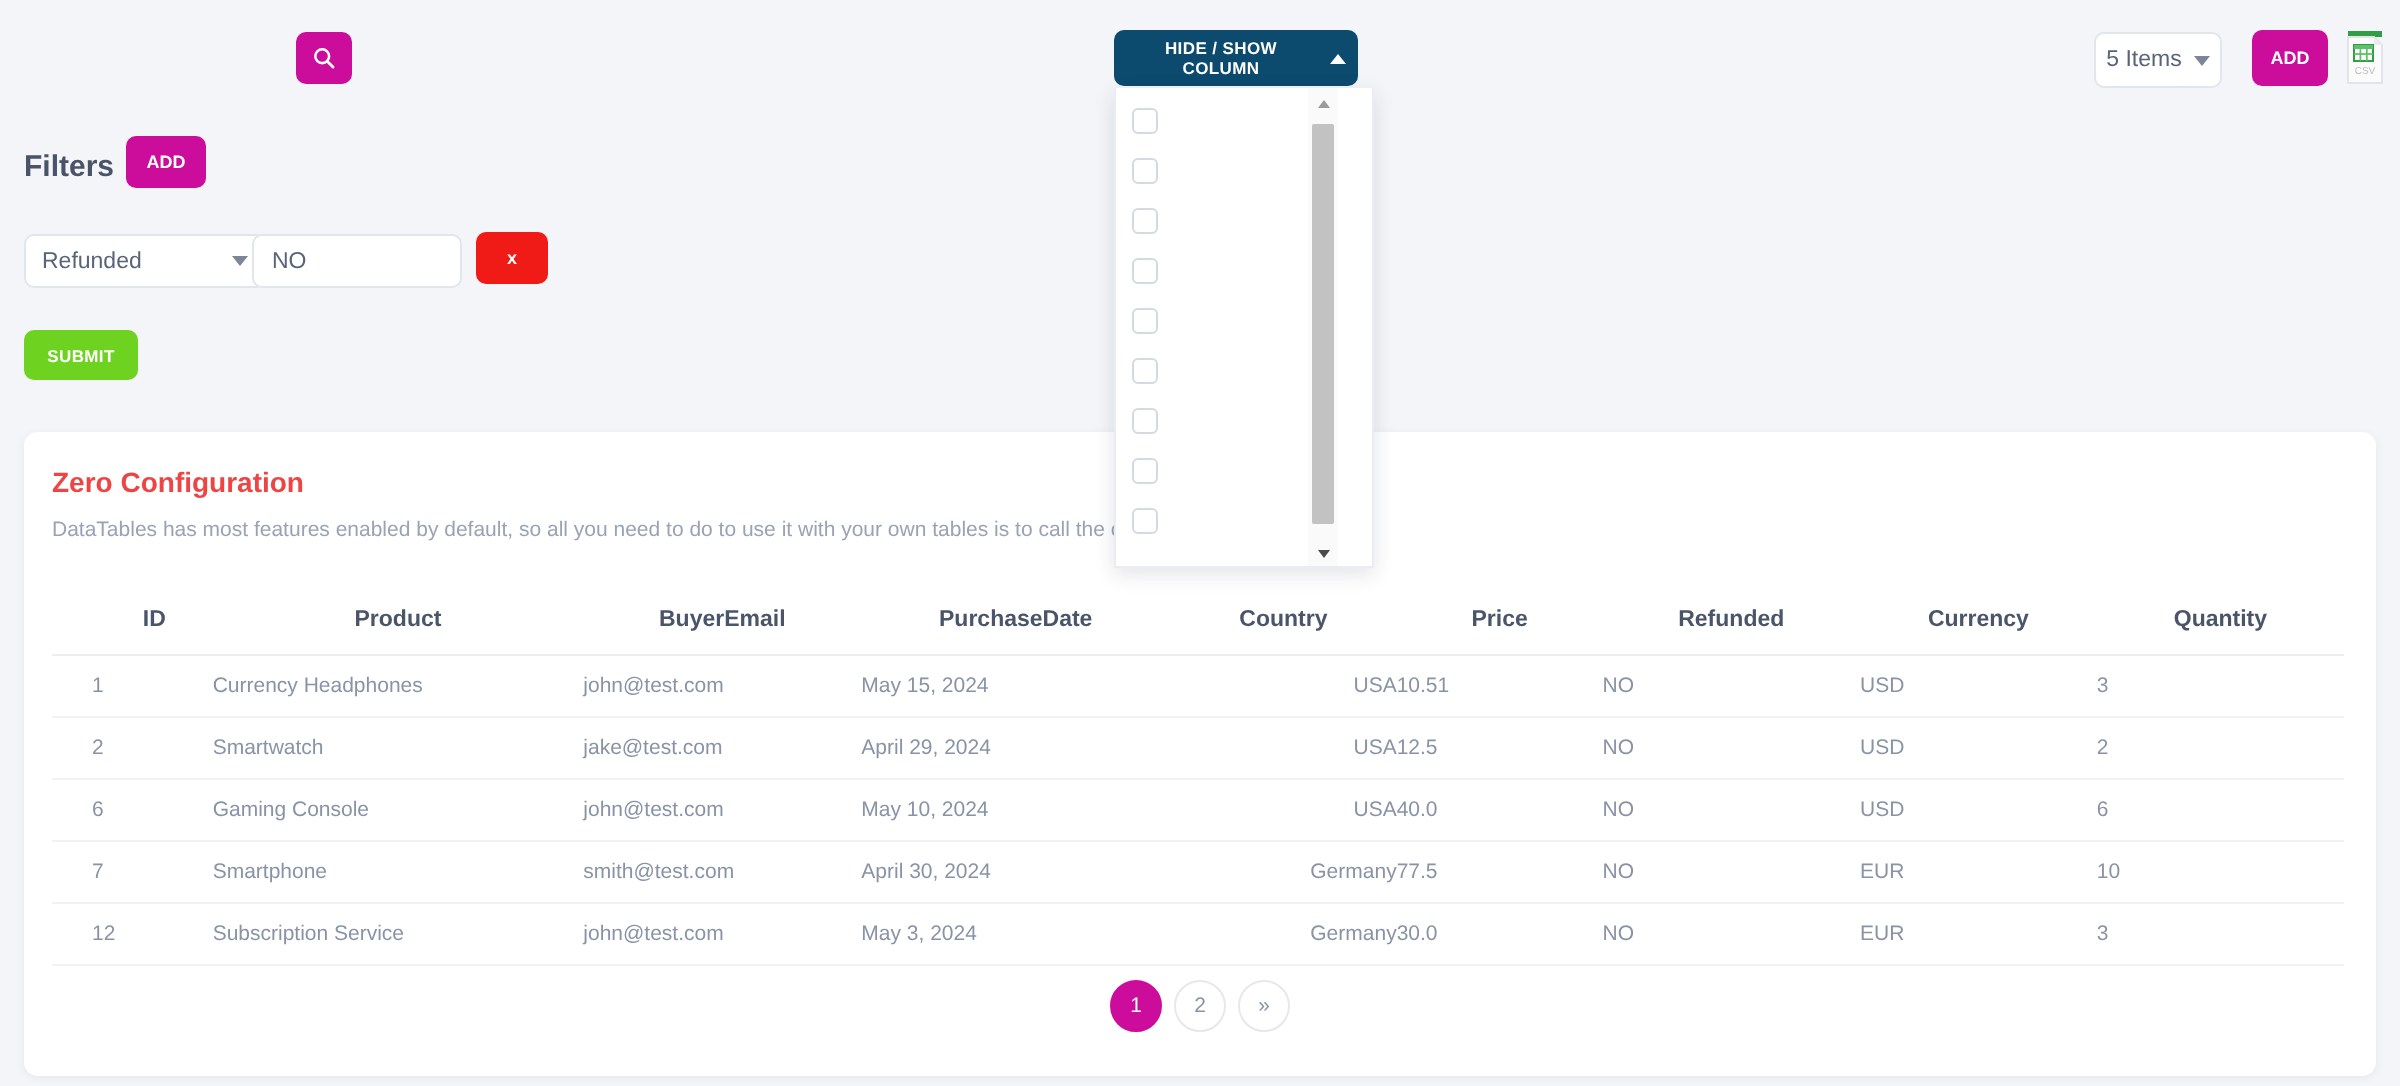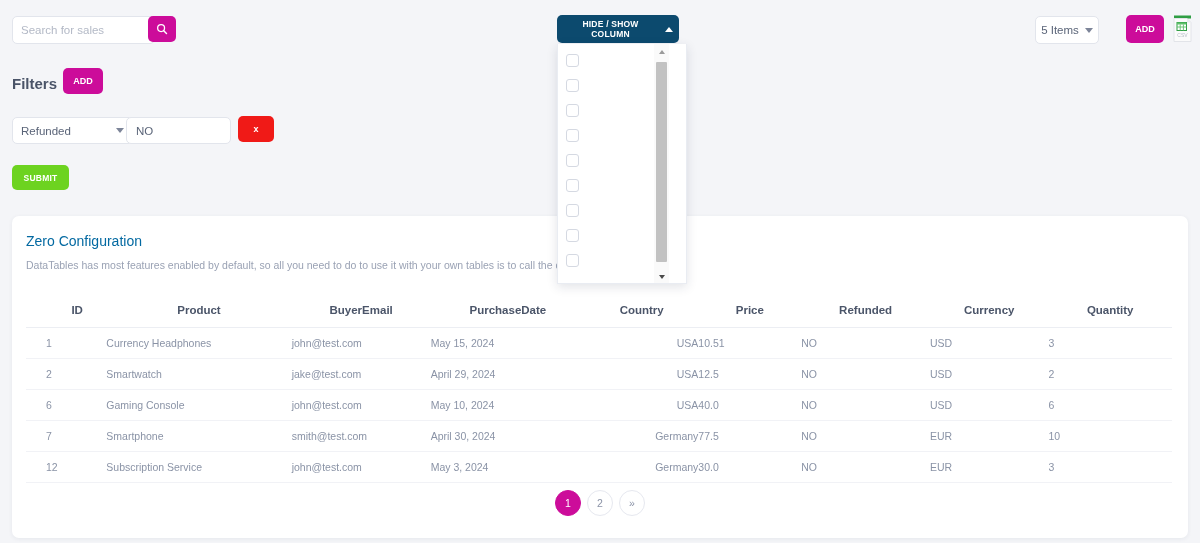--- a/index.html
+++ b/index.html
@@ -158,21 +158,21 @@
     left: 2px; top: 18px;
     width: 11px;
     height: 200px;
     background: #c2c2c2;
     border-radius: 1px;
   }
 
   
   .pagesize {
     position: absolute;
-    right: 101px; top: 16px;
+    right: 89px; top: 16px;
     width: 62px; height: 26px;
     background: #ffffff;
     border: 1px solid #e2e5ec;
     border-radius: 5px;
     display: flex;
     align-items: center;
     justify-content: center;
     gap: 6px;
     font-size: 11.5px;
     color: #5a6478;
@@ -290,22 +290,22 @@
     background: #ffffff;
     border-radius: 7px;
     box-shadow: 0 1px 4px rgba(40,50,80,0.07);
     box-sizing: border-box;
     overflow: hidden;
   }
   .card-title {
     position: absolute;
     left: 14px; top: 17px;
     font-size: 14px;
-    font-weight: normal;
-    color: #0369a1;
+    font-weight: bold;
+    color: #ef4444;
   }
   .card-desc {
     position: absolute;
     left: 14px; top: 43px;
     width: 1150px;
     font-size: 10.5px;
     color: #9aa2b4;
     white-space: nowrap;
     overflow: hidden;
   }
@@ -382,21 +382,20 @@
     background: #cc0c9a;
     border-color: #cc0c9a;
     color: #ffffff;
   }
 </style>
 </head>
 <body>
 
 <div class="topbar">
 
-  <input class="search-input" type="text" placeholder="Search for sales" style="">
 
   <button class="search-btn">
     <span>
       <svg width="12" height="12" viewBox="0 0 16 16">
         <circle cx="6.8" cy="6.8" r="4.6" fill="none" stroke="#ffffff" stroke-width="1.7"></circle>
         <line x1="10.3" y1="10.3" x2="14" y2="14" stroke="#ffffff" stroke-width="1.9" stroke-linecap="round"></line>
       </svg>
     </span>
   </button>
 

